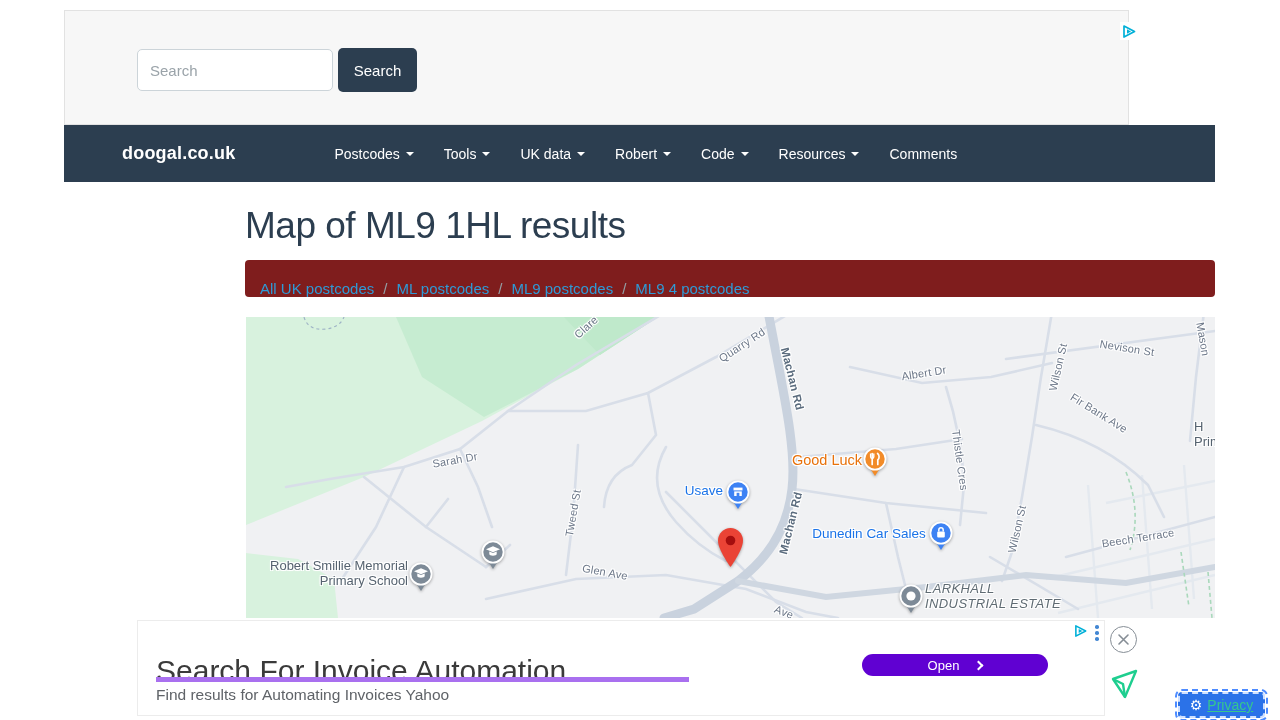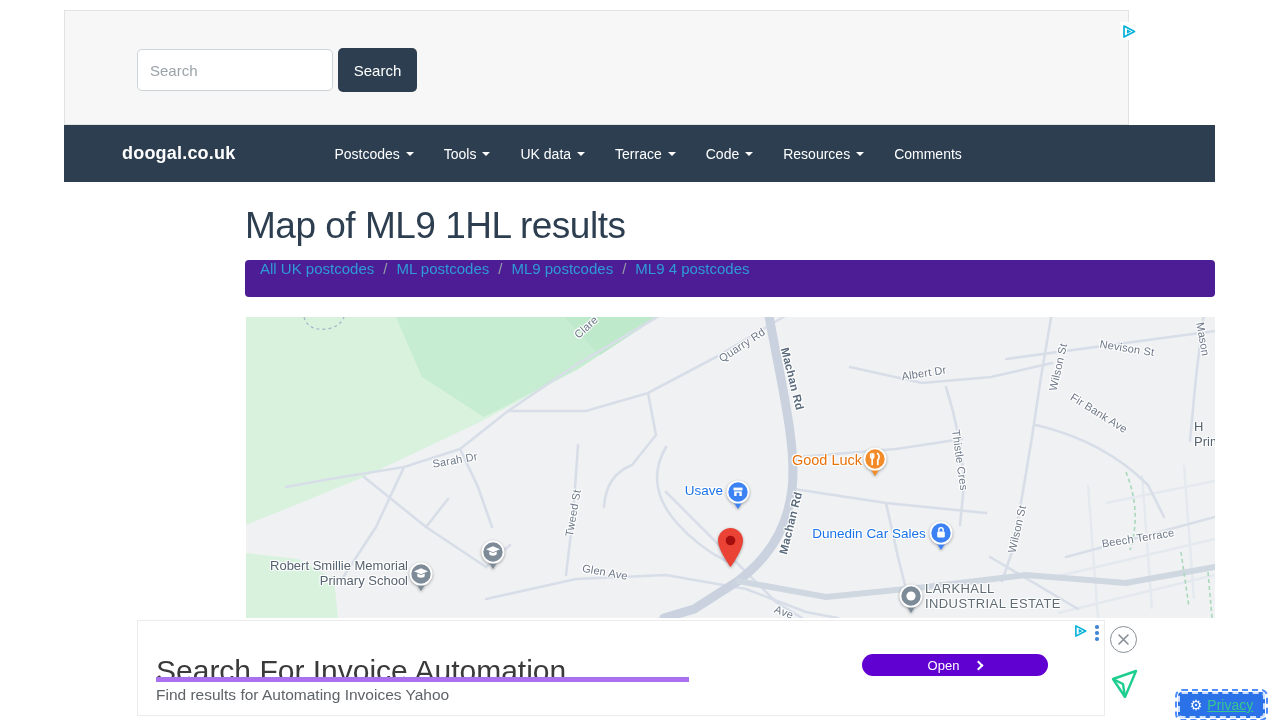--- a/index.html
+++ b/index.html
@@ -26,21 +26,21 @@
   .nav-items { display:flex; list-style:none; margin-left:40px; }
   .nav-item { color:#fff; font-size:14px; padding:0 15px; height:48px; display:flex;
     align-items:center; cursor:pointer; white-space:nowrap; }
   .caret { display:inline-block; width:0; height:0; border-left:4px solid transparent;
     border-right:4px solid transparent; border-top:4px solid #fff; margin-left:6px; }
 
   
   .page-title { position:absolute; left:245px; top:205px; font-size:37px; color:#2c3e50;
     font-weight:500; letter-spacing:-0.5px; }
   .breadcrumb { position:absolute; left:245px; top:260px; width:970px; height:37px;
-    background:#4c1d95; border-radius:4px; display:flex; align-items:flex-start;
+    background:#7f1d1d; border-radius:4px; display:flex; align-items:flex-end;
     padding:0 15px; font-size:15px; }
   .breadcrumb a { color:#2f9ad6; text-decoration:none; cursor:pointer; }
   .crumb-sep { color:#95a0a6; margin:0 9px; }
 
   
   .map { position:absolute; left:246px; top:317px; width:969px; height:301px;
     background:#f0f1f3; overflow:hidden; }
   .mlabel { position:absolute; white-space:pre-line; line-height:1.12; pointer-events:none;
     text-shadow:-1px -1px 0 #fff,1px -1px 0 #fff,-1px 1px 0 #fff,1px 1px 0 #fff,0 0 3px #fff; }
   .k-street { color:#6d7889; font-size:11px; letter-spacing:.2px; }
@@ -103,21 +103,21 @@
         </li>
       <li class="nav-item">
           <span>Tools</span>
           <span class="caret"></span>
         </li>
       <li class="nav-item">
           <span>UK data</span>
           <span class="caret"></span>
         </li>
       <li class="nav-item">
-          <span>Terrace</span>
+          <span>Robert</span>
           <span class="caret"></span>
         </li>
       <li class="nav-item">
           <span>Code</span>
           <span class="caret"></span>
         </li>
       <li class="nav-item">
           <span>Resources</span>
           <span class="caret"></span>
         </li>
@@ -204,21 +204,21 @@
         <div class="mlabel k-street" style="left: 714px; top: 143px; transform: translate(-50%, -50%) rotate(82deg);">Thistle Cres</div>
         <div class="mlabel k-street" style="left: 853px; top: 96px; transform: translate(-50%, -50%) rotate(32deg);">Fir Bank Ave</div>
         <div class="mlabel k-street" style="left: 209px; top: 143px; transform: translate(-50%, -50%) rotate(-10deg);">Sarah Dr</div>
         <div class="mlabel k-street" style="left: 327px; top: 196px; transform: translate(-50%, -50%) rotate(-80deg);">Tweed St</div>
         <div class="mlabel k-street" style="left: 359px; top: 255px; transform: translate(-50%, -50%) rotate(10deg);">Glen Ave</div>
         <div class="mlabel k-street" style="left: 892px; top: 221px; transform: translate(-50%, -50%) rotate(-9deg);">Beech Terrace</div>
         <div class="mlabel k-street" style="left: 538px; top: 295px; transform: translate(-50%, -50%) rotate(22deg);">Ave</div>
         <div class="mlabel k-poi-orange" style="left: 581px; top: 143px; transform: translate(-50%, -50%) rotate(0deg);">Good Luck</div>
         <div class="mlabel k-poi-blue" style="left: 458px; top: 174px; transform: translate(-50%, -50%) rotate(0deg);">Usave</div>
         <div class="mlabel k-poi-blue" style="left: 623px; top: 217px; transform: translate(-50%, -50%) rotate(0deg);">Dunedin Car Sales</div>
-        <div class="mlabel k-area" style="left: 679px; top: 280px; transform: translate(0px, -50%) rotate(0deg);">LARKHALL
+        <div class="mlabel k-area" style="left: 679px; top: 280px; transform: translate(0px, -50%) rotate(0deg); font-style: italic;">LARKHALL
 INDUSTRIAL ESTATE</div>
         <div class="mlabel k-school" style="left: 162px; top: 257px; transform: translate(-100%, -50%) rotate(0deg); text-align: right;">Robert Smillie Memorial
 Primary School</div>
         <div class="mlabel k-school" style="left: 948px; top: 118px; transform: translate(0px, -50%) rotate(0deg);">H
 Prim</div>
         <div class="mpin" style="left: 163px; top: 245px;"><svg width="24" height="30" viewBox="0 0 24 30">
             <path d="M12 29l-5-8h10z" fill="#7d8a97"></path>
             <circle cx="12" cy="12" r="10.6" fill="#7d8a97" stroke="#fff" stroke-width="1.8"></circle>
             <path d="M12 6.2l7 3-7 3-7-3z" fill="#fff"></path>
             <path d="M8.3 11.4v2.7c0 .9 1.7 1.6 3.7 1.6s3.7-.7 3.7-1.6v-2.7l-3.7 1.6z" fill="#fff"></path>

